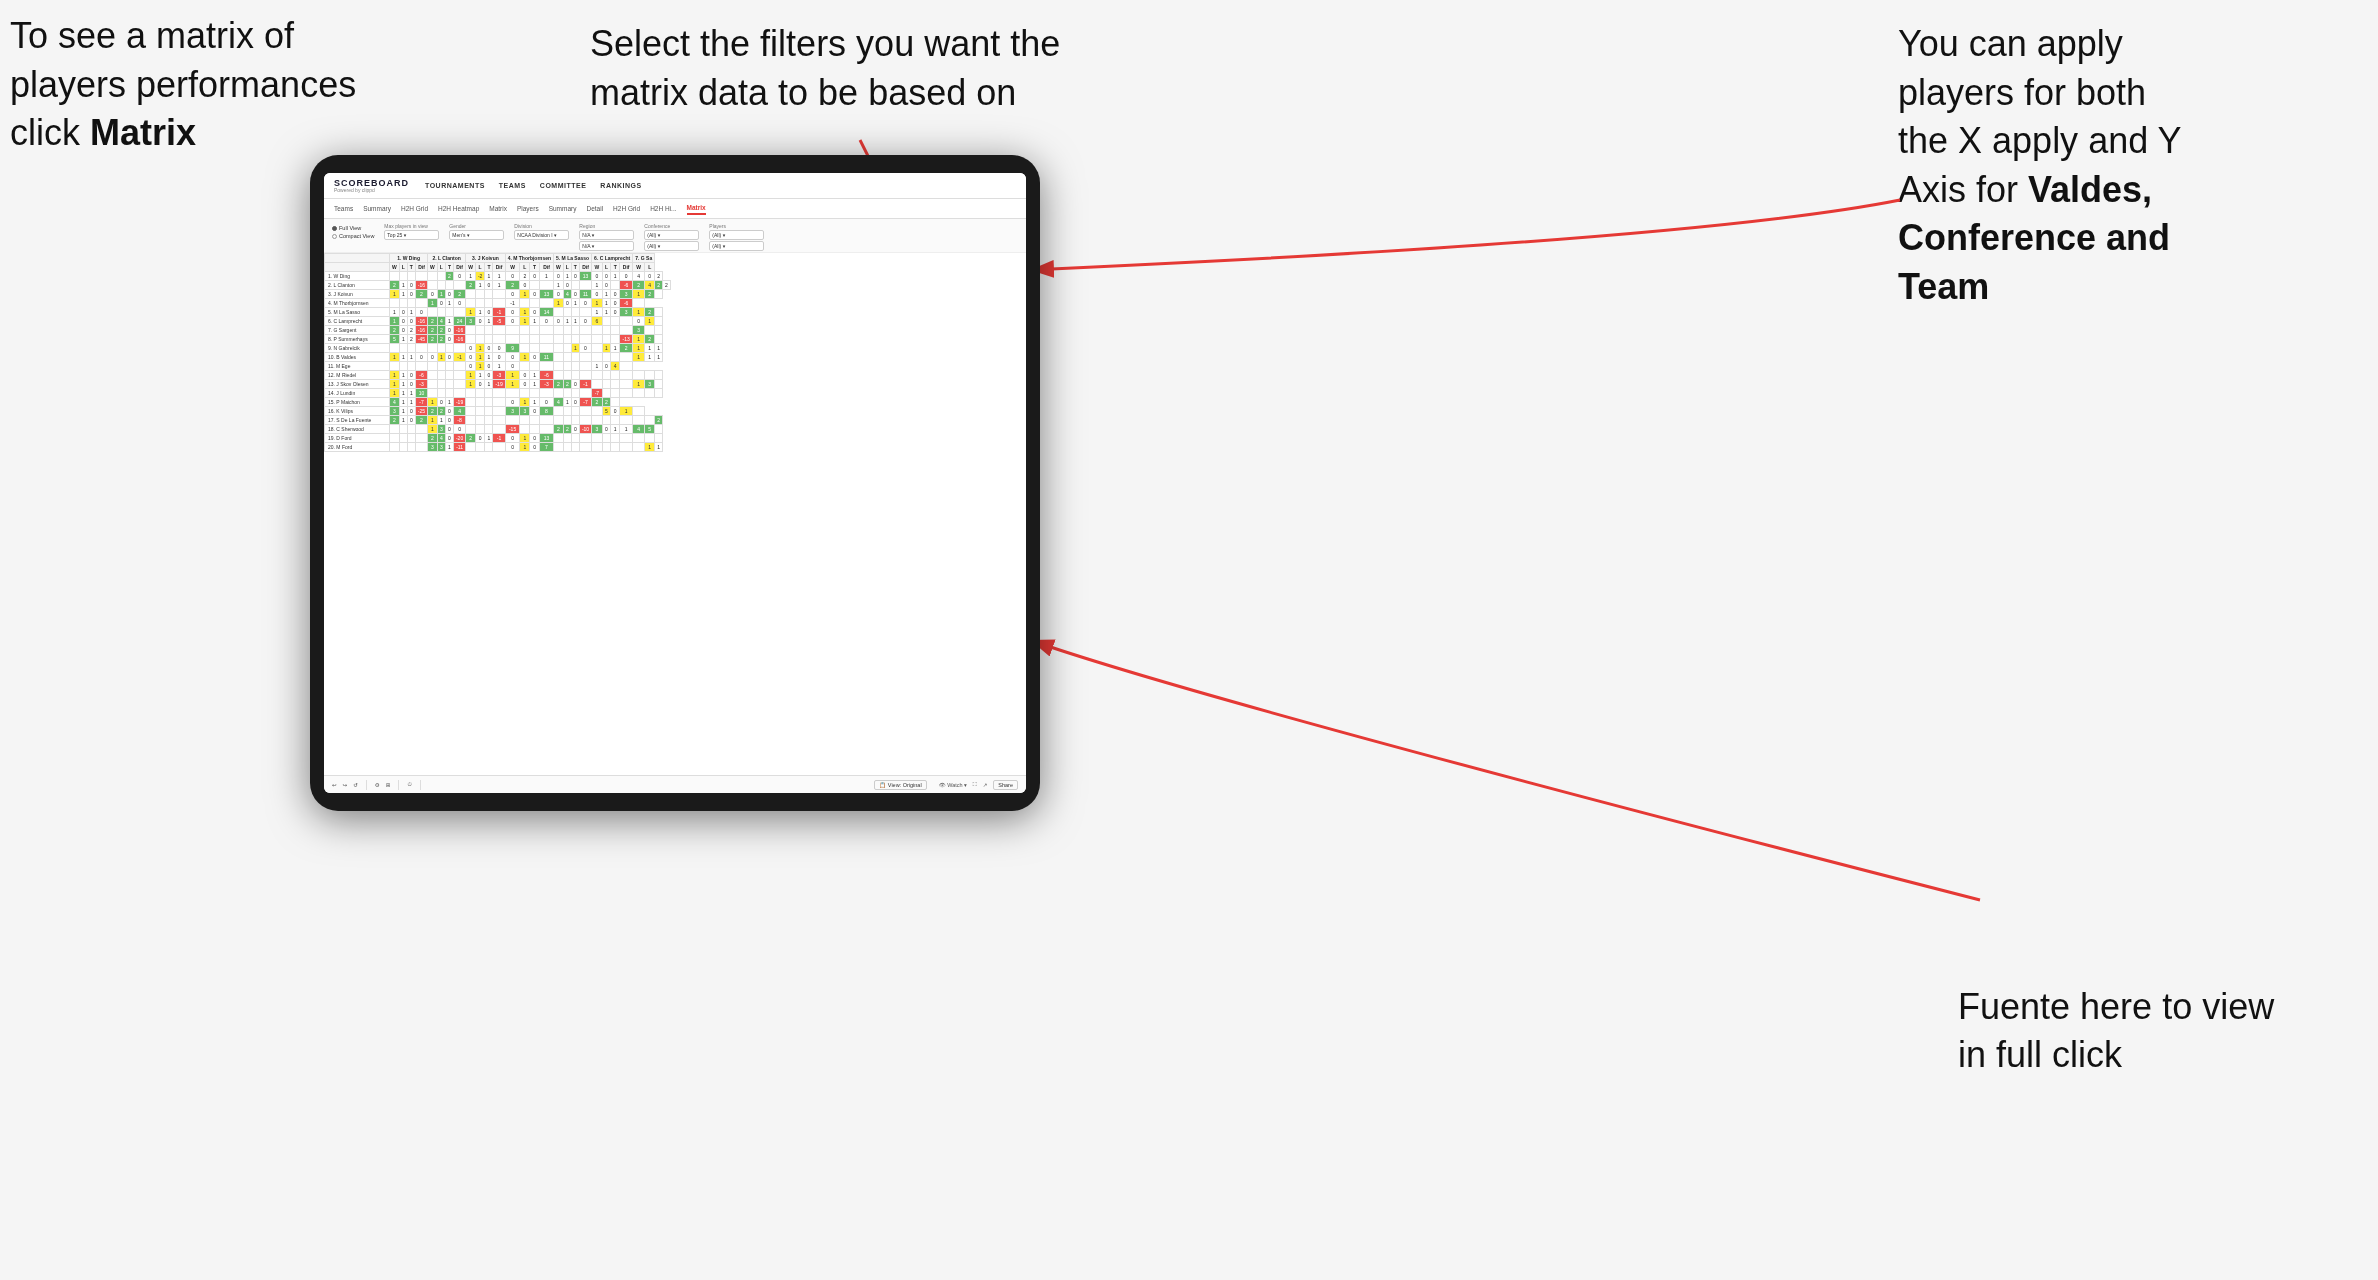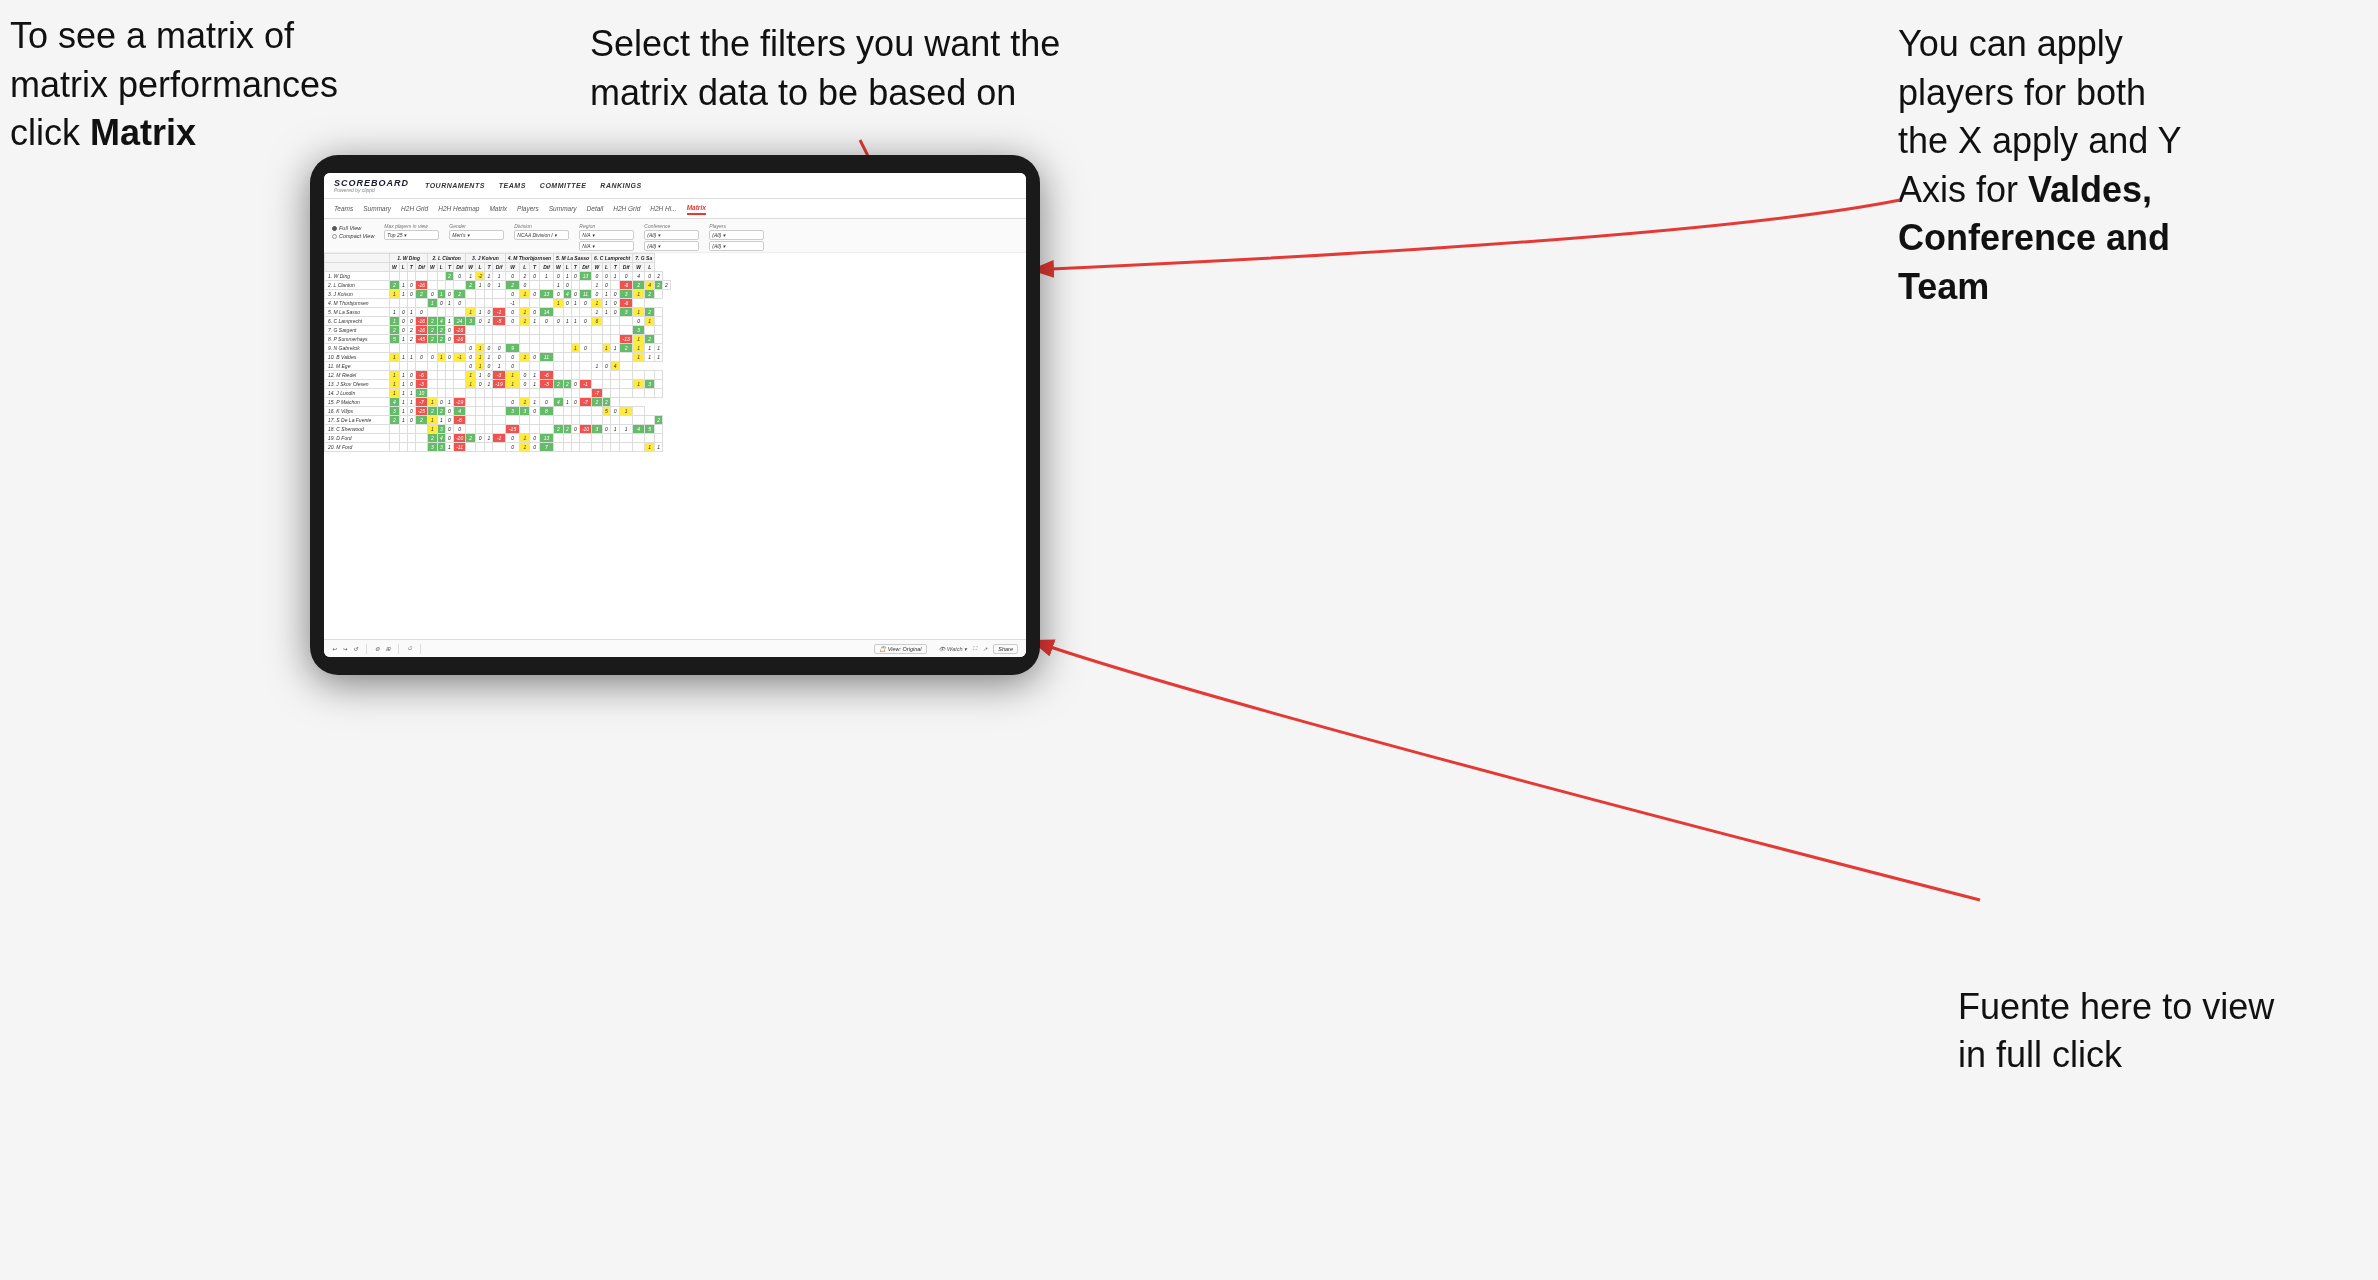--- a/index.html
+++ b/index.html
@@ -41,26 +41,25 @@
       right: 60px;
       width: 360px;
     }
 
     
     .tablet {
       position: absolute;
       left: 310px;
       top: 155px;
       width: 730px;
-      height: 520px;
+      height: 656px;
       background: #1a1a1a;
       border-radius: 28px;
       box-shadow: 0 8px 40px rgba(0,0,0,0.5);
       padding: 18px 14px;
-      font-style: italic;
     }
     .tablet-screen {
       width: 100%;
       height: 100%;
       background: #fff;
       border-radius: 6px;
       overflow: hidden;
       position: relative;
     }
 
@@ -251,21 +250,21 @@
       width: 2378px;
       height: 1280px;
       pointer-events: none;
     }
   </style>
 </head>
 <body>
 
 <div class="annotation ann-top-left">
   <span>To see a matrix of</span><br>
-  <span>matrix performances</span><br>
+  <span>players performances</span><br>
   <span>click </span><b>Matrix</b>
 </div>
 
 <div class="annotation ann-top-center">
   <span>Select the filters you want the matrix data to be based on</span>
 </div>
 
 <div class="annotation ann-top-right">
   <span>You  can apply</span><br>
   <span>players for both</span><br>

